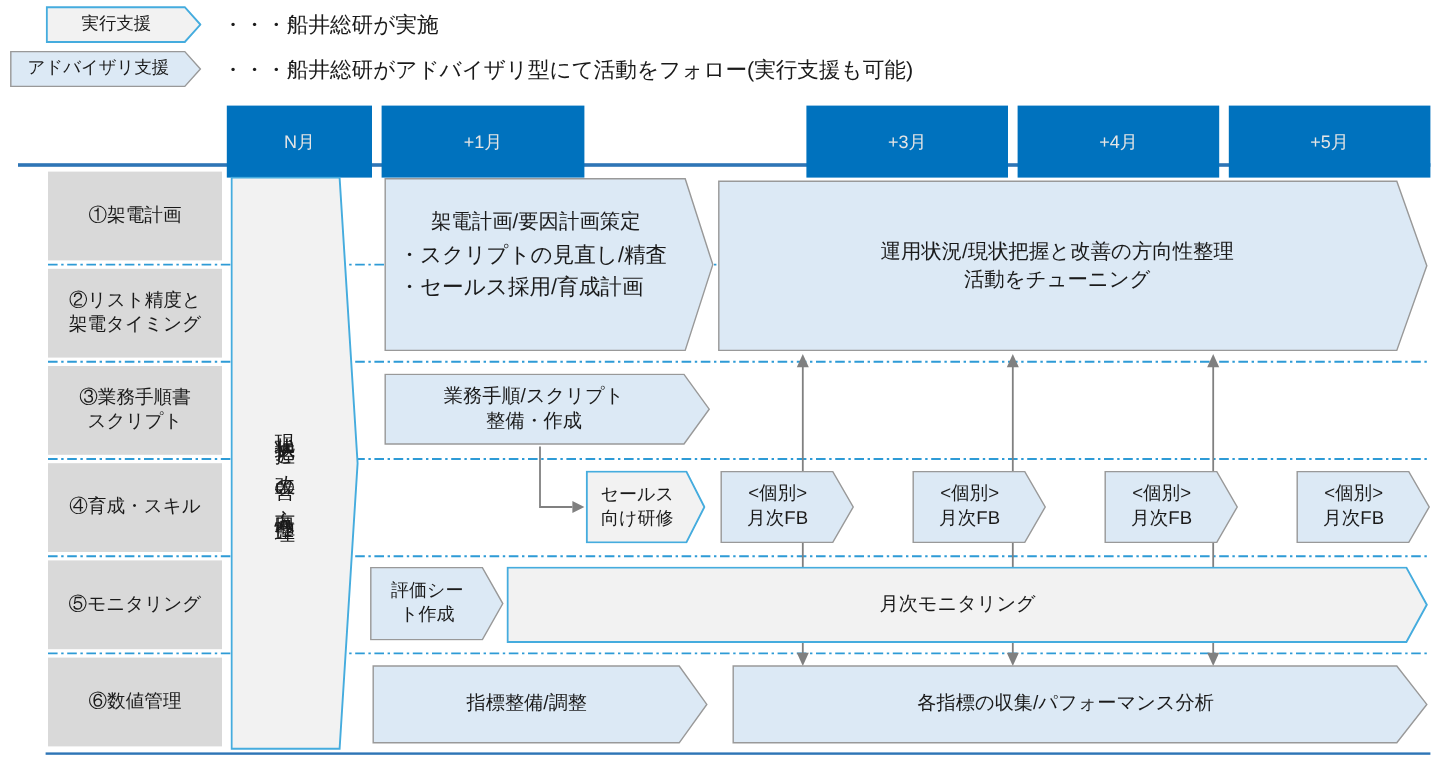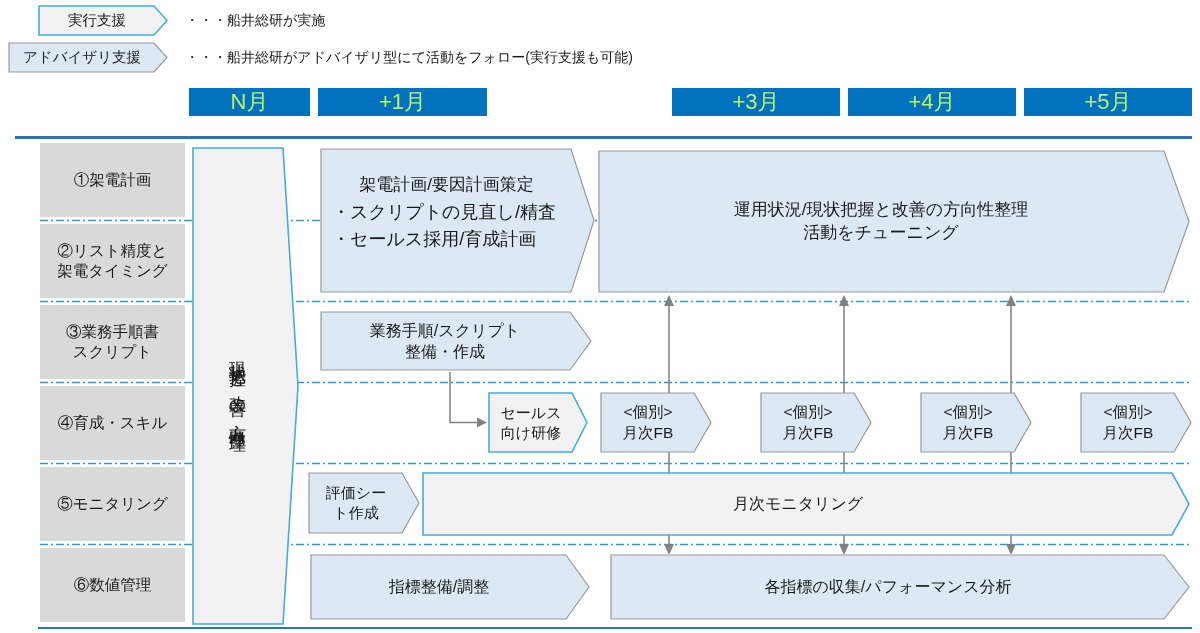--- a/index.html
+++ b/index.html
@@ -14,39 +14,39 @@
   .connlayer{position:absolute;left:0;top:0;z-index:0;}
   .dash line{stroke:var(--divider,#2E9BD6);stroke-width:1.6;stroke-dasharray:8 3 2 3;}
   .conn line,.conn path{stroke:var(--connector,#808080);stroke-width:1.5;fill:none;}
   .conn polygon{fill:var(--connector,#808080);stroke:none;}
 
   
   .rule{position:absolute;background:var(--rule,#2E75B6);z-index:1;}
 
   
   .month{
-    position:absolute;top:88px;height:28px;background:var(--header-blue,#0072BE);
-    color:#bef264;font-size:22px;z-index:2;
+    position:absolute;top:88px;height:60px;background:var(--header-blue,#0072BE);
+    color:#e5e5e5;font-size:15px;z-index:2;
   }
 
   
   .rowlabel{
     position:absolute;left:40px;width:145px;height:74px;background:var(--sidebar-gray,#D9D9D9);
     font-size:15.5px;line-height:1.3;z-index:2;
   }
 
   
   .arrow{position:absolute;display:flex;align-items:center;justify-content:center;z-index:2;}
   .arrow>svg{position:absolute;left:0;top:0;}
   .shape-exec{fill:var(--exec-fill,#F2F2F2);stroke:var(--exec-border,#45ACDE);stroke-width:1.6;}
   .shape-adv{fill:var(--advisory-fill,#DCE9F5);stroke:var(--advisory-border,#999999);stroke-width:1.2;}
   .box-text{position:relative;z-index:1;text-align:center;line-height:1.32;}
 
   
-  .legend-desc{position:absolute;left:185px;font-size:14px;z-index:2;display:flex;align-items:center;}
+  .legend-desc{position:absolute;left:185px;font-size:18px;z-index:2;display:flex;align-items:center;}
 
   
   .plan-text{position:relative;z-index:1;width:100%;padding:0 34px 0 12px;box-sizing:border-box;}
   .plan-title{text-align:center;font-size:17px;margin-bottom:3px;}
   .plan-bullet{text-align:left;font-size:18px;line-height:1.45;}
 
   
   .overview{position:absolute;left:192px;top:147px;width:108px;height:480px;z-index:2;}
   .overview svg{position:absolute;left:0;top:0;}
   .vtext{

